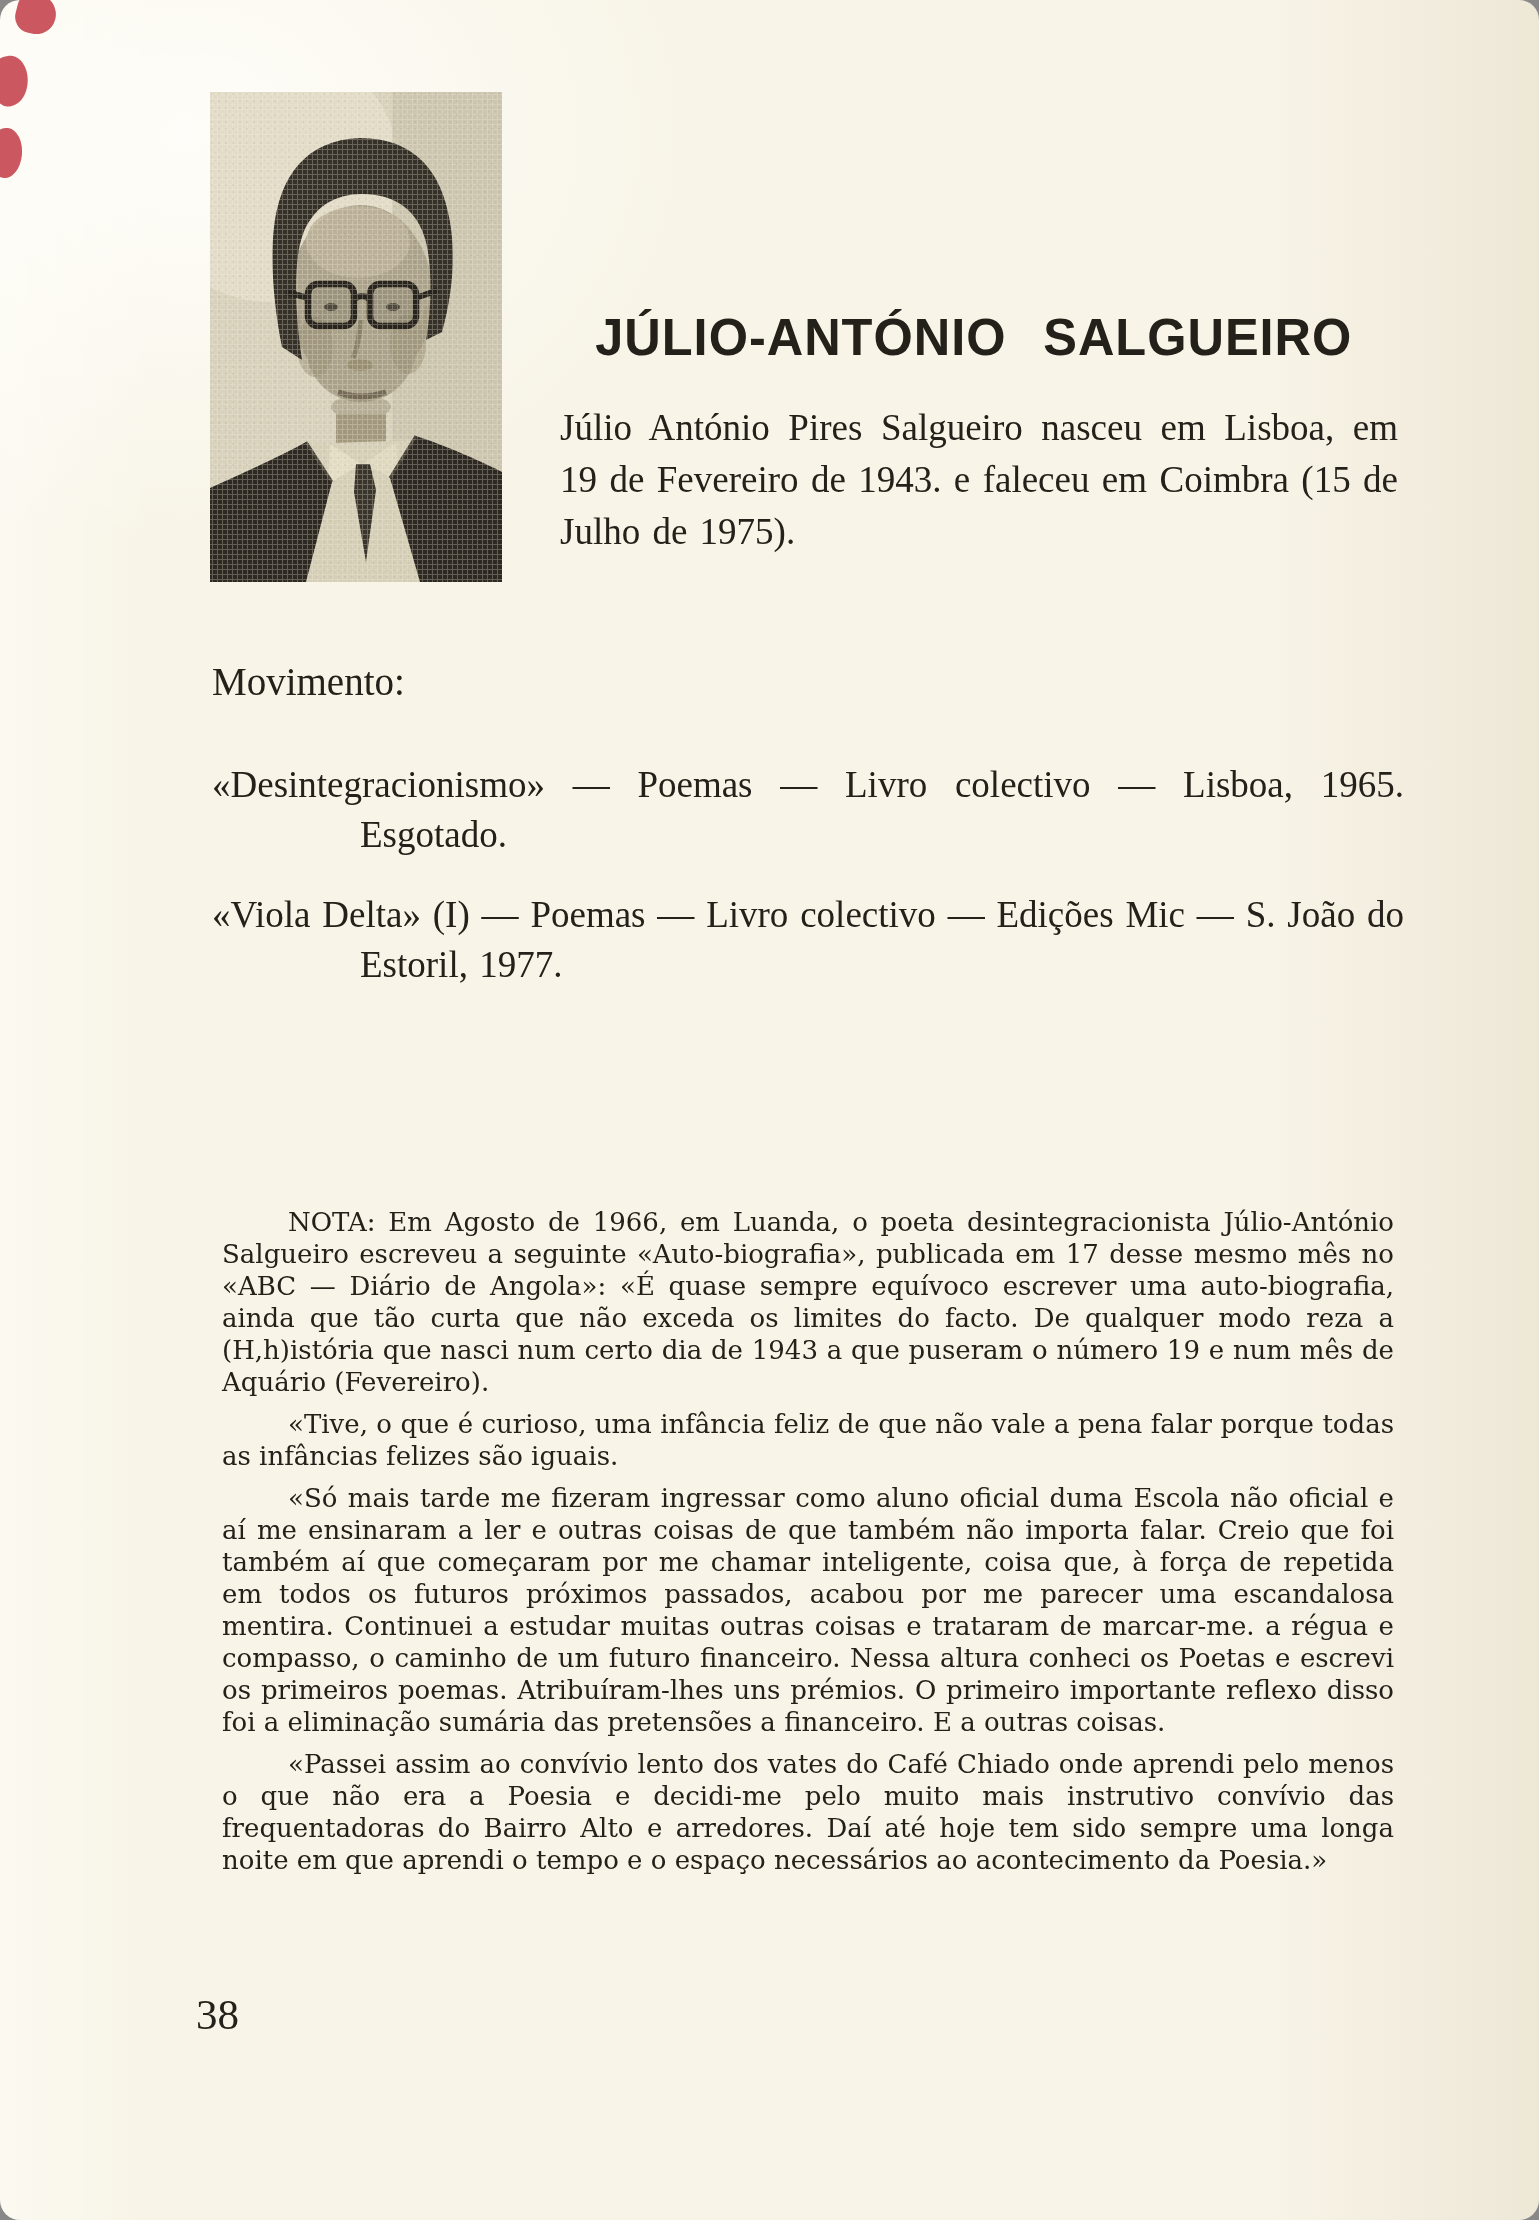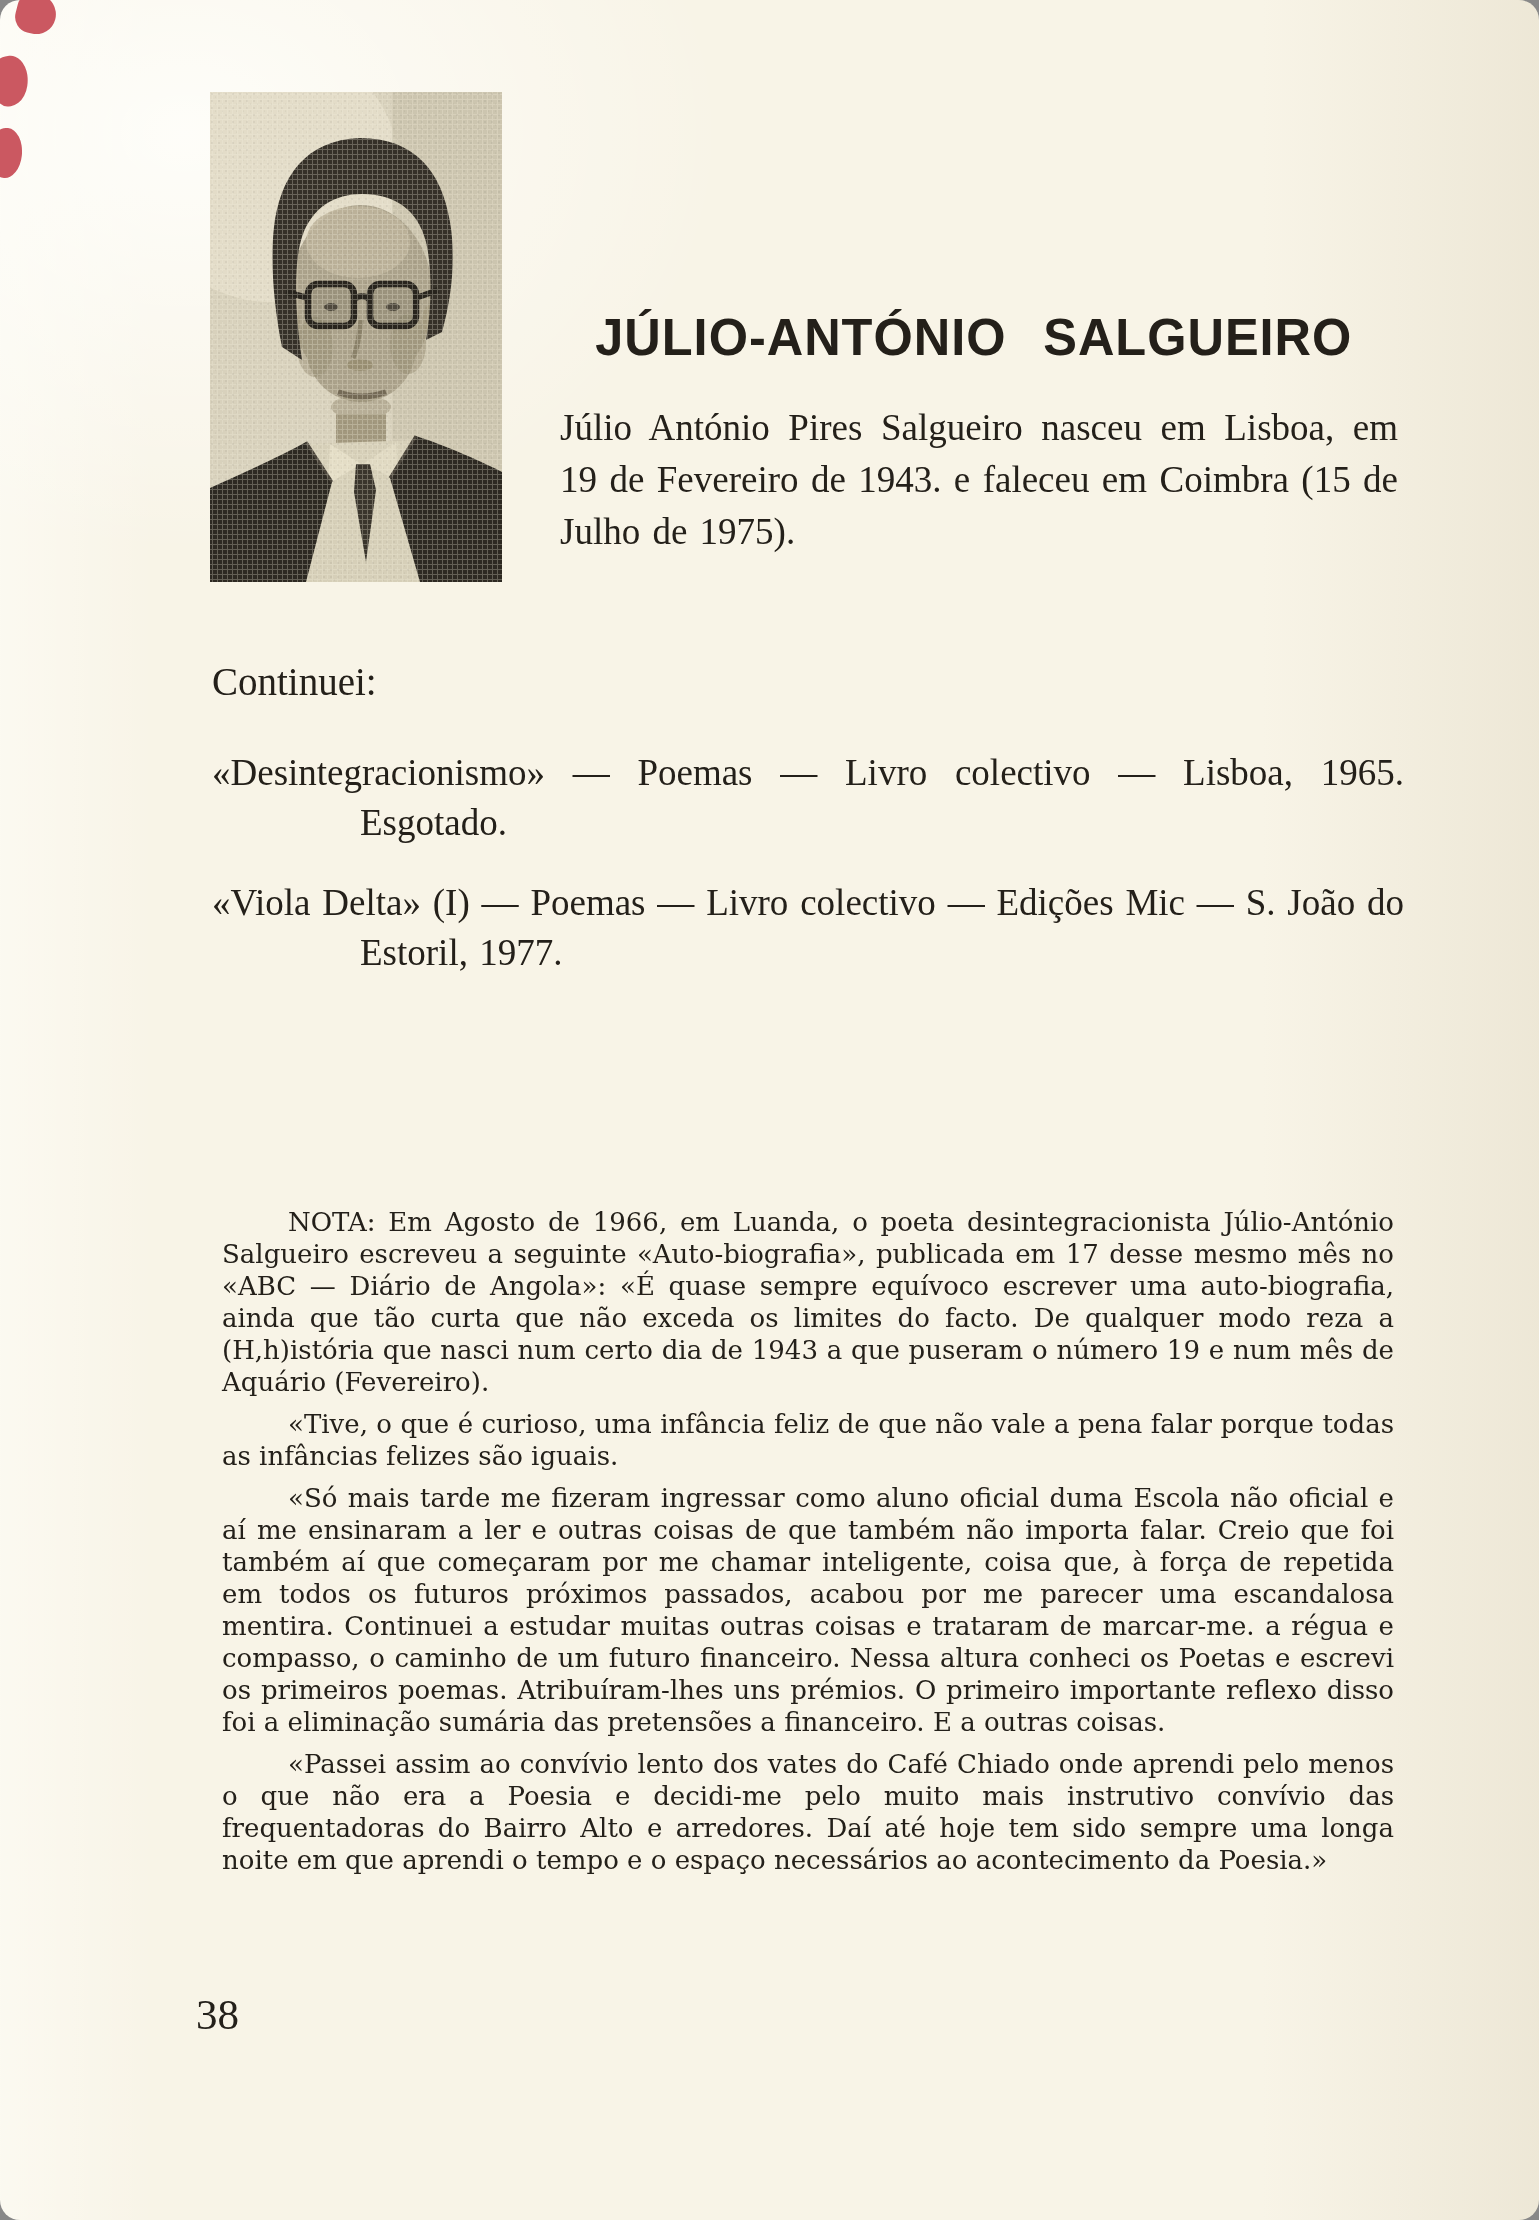--- a/index.html
+++ b/index.html
@@ -47,21 +47,21 @@
   .publicado{
     position:absolute;left:212px;top:660px;
     font-size:39px;line-height:44px;
   }
   .entries{
     position:absolute;left:212px;top:744px;width:1192px;
     font-size:37px;line-height:50px;
   }
   .entry{
     padding-left:148px;text-indent:-148px;
-    margin:4px 0 30px 0;
+    margin:16px 0 30px 0;
     text-align:justify;word-spacing:2px;
   }
   .nota{
     position:absolute;left:212px;top:1196px;width:1192px;
     font-family:"DejaVu Serif", serif;
     font-size:26px;line-height:32px;
     text-align:justify;
   }
   .nota p{margin:10px;text-indent:66px;}
   .pagenum{
@@ -130,21 +130,21 @@
       <path d="M292,490 V380 C252,360 224,350 206,344 L180,386 L210,490 Z" fill="#2d2922"></path>
       <path d="M96,350 L122,390 M206,344 L180,386" stroke="#4a443a" stroke-width="3" fill="none"></path>
     </g>
     <rect width="292" height="490" fill="url(#mesh)" opacity="0.5"></rect>
     <rect width="292" height="490" fill="url(#speck)" opacity="0.3"></rect>
   </svg>
 
   <div class="title">JÚLIO-ANTÓNIO SALGUEIRO</div>
   <div class="bio">Júlio António Pires Salgueiro nasceu em Lisboa, em 19 de Fevereiro de 1943. e faleceu em Coimbra (15 de Julho de 1975).</div>
 
-  <div class="publicado">Continuei:</div>
+  <div class="publicado">Movimento:</div>
   <div class="entries">
     <p class="entry">«Desintegracionismo» — Poemas — Livro colectivo — Lisboa, 1965. Esgotado.</p>
     <p class="entry">«Viola Delta» (I) — Poemas — Livro colectivo — Edições Mic — S. João do Estoril, 1977.</p>
   </div>
 
   <div class="nota">
     <p>NOTA: Em Agosto de 1966, em Luanda, o poeta desintegracionista Júlio-António Salgueiro escreveu a seguinte «Auto-biografia», publicada em 17 desse mesmo mês no «ABC — Diário de Angola»: «É quase sempre equívoco escrever uma auto-biografia, ainda que tão curta que não exceda os limites do facto. De qualquer modo reza a (H,h)istória que nasci num certo dia de 1943 a que puseram o número 19 e num mês de Aquário (Fevereiro).</p>
     <p>«Tive, o que é curioso, uma infância feliz de que não vale a pena falar porque todas as infâncias felizes são iguais.</p>
     <p>«Só mais tarde me fizeram ingressar como aluno oficial duma Escola não oficial e aí me ensinaram a ler e outras coisas de que também não importa falar. Creio que foi também aí que começaram por me chamar inteligente, coisa que, à força de repetida em todos os futuros próximos passados, acabou por me parecer uma escandalosa mentira. Continuei a estudar muitas outras coisas e trataram de marcar-me. a régua e compasso, o caminho de um futuro financeiro. Nessa altura conheci os Poetas e escrevi os primeiros poemas. Atribuíram-lhes uns prémios. O primeiro importante reflexo disso foi a eliminação sumária das pretensões a financeiro. E a outras coisas.</p>
     <p>«Passei assim ao convívio lento dos vates do Café Chiado onde aprendi pelo menos o que não era a Poesia e decidi-me pelo muito mais instrutivo convívio das frequentadoras do Bairro Alto e arredores. Daí até hoje tem sido sempre uma longa noite em que aprendi o tempo e o espaço necessários ao acontecimento da Poesia.»</p>

